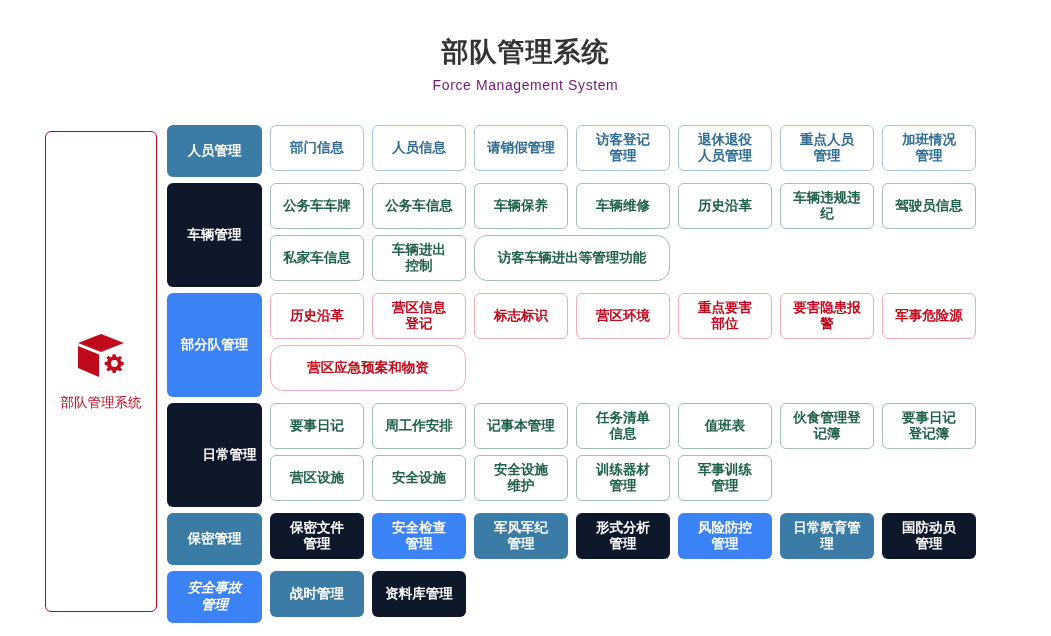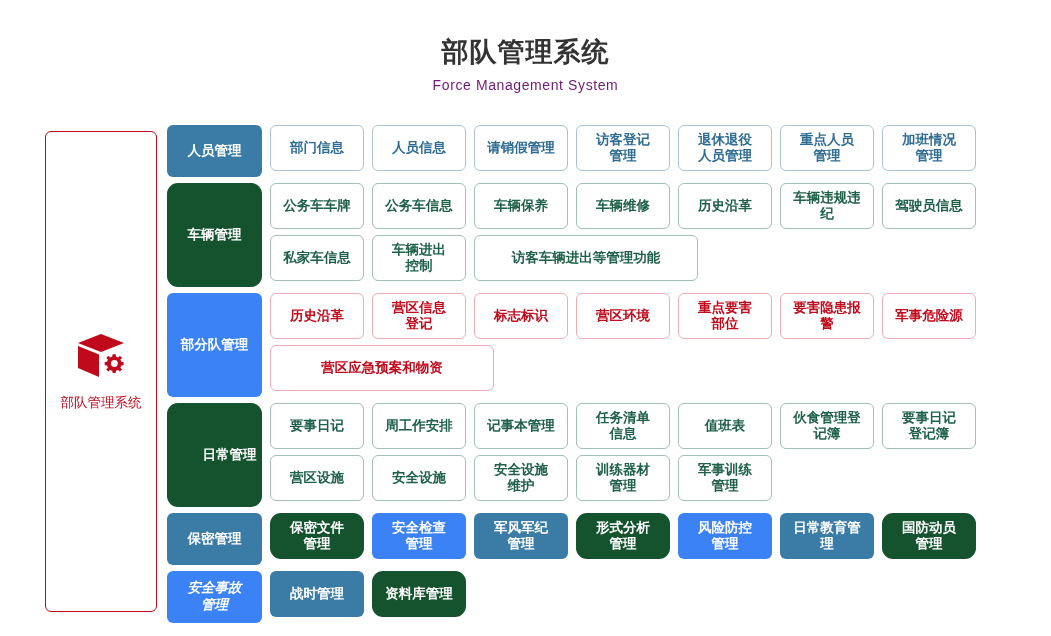--- a/index.html
+++ b/index.html
@@ -117,30 +117,30 @@
     text-align: center;
     font-size: 13.5px;
     font-weight: bold;
     line-height: 1.22;
     padding: 2px 6px;
     margin: 0 8px 6px 0;
     white-space: pre-line;
     flex: 0 0 auto;
   }
   .tile.w1 { width: 94px; }
-  .tile.w2 { width: 224px; }
+  .tile.w2 { width: 196px; border-radius: 13px; }
 
   
   .tile.out-blue  { background:#ffffff; border:1px solid #a9c4d8; color:#2e6c93; }
   .tile.out-green { background:#ffffff; border:1px solid #a3c0b4; color:#1f6049; }
   .tile.out-red   { background:#ffffff; border:1px solid #eeaeb4; color:#c00a1c; }
 
   
   .fill-blue  { background:#3a7ca5; }
-  .fill-green { background:#14532d;border-radius:11px; }
+  .fill-green { background:#0f172a; }
   .fill-red   { background:#3b82f6; }
   .tile.fill-blue, .tile.fill-green, .tile.fill-red { color:#ffffff; border:1px solid transparent; }
 
   
   .cat-row.tall .cat-chip { min-height: 98px; }
   .cat-row.short .cat-chip { min-height: 46px; }
 </style>
 </head>
 <body>
 

